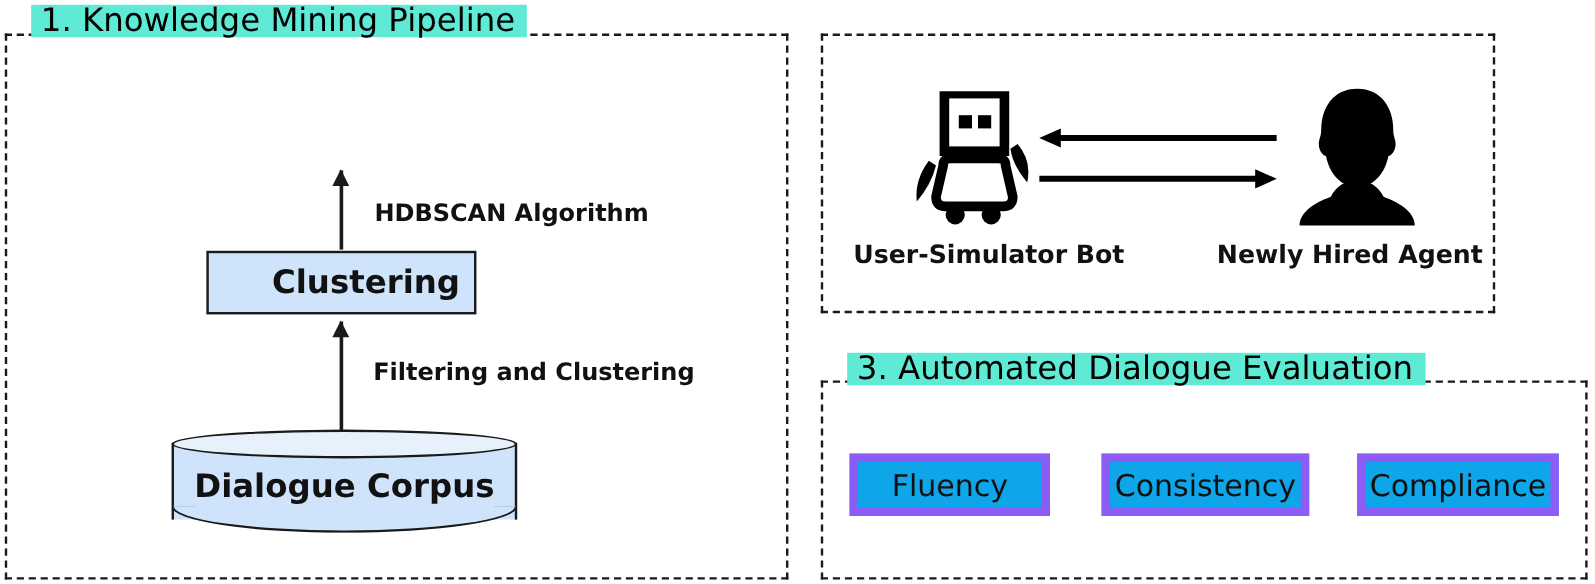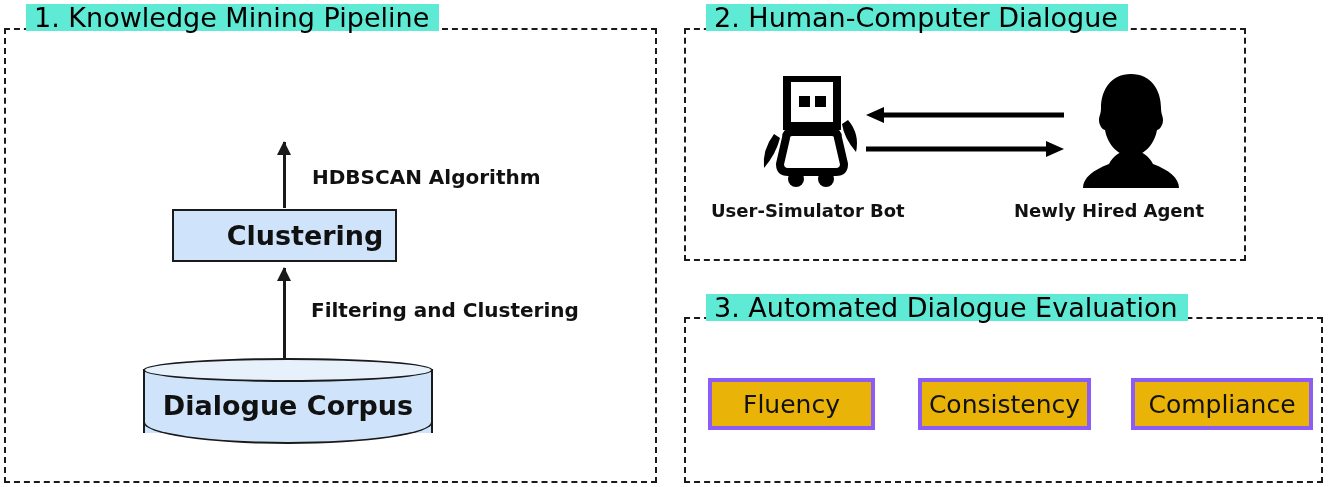--- a/index.html
+++ b/index.html
@@ -77,22 +77,23 @@
     font-weight: bold;
     color: #111111;
     padding-left: 41px;
   }
 
   
   .cylinder {
     position: absolute;
     left: 143px;
     top: 358px;
-    width: 290px;
+    width: 269px;
     height: 86px;
+    padding-left: 19px;
   }
   .cyl-body {
     position: absolute;
     left: 0; top: 11px;
     width: 100%;
     height: 64px;
     background: #cfe4fa;
     border-left: 2px solid #1a1a1a;
     border-right: 2px solid #1a1a1a;
     box-sizing: border-box;
@@ -159,45 +160,45 @@
   }
   #label-hdbscan  { left: 312px; top: 165px; }
   #label-filter   { left: 311px; top: 298px; }
 
   
   .icon-robot { position: absolute; left: 756px; top: 76px; }
   .icon-person { position: absolute; left: 1077px; top: 72px; }
   .dialogue-arrows { position: absolute; left: 866px; top: 104px; }
   .actor-label {
     position: absolute;
-    font-size: 18px;
+    font-size: 21px;
     font-weight: bold;
     color: #111111;
     white-space: nowrap;
   }
   #label-bot   { left: 711px;  top: 200px; }
   #label-agent { left: 1014px; top: 200px; }
 
   
   .eval-box {
     position: absolute;
     top: 378px;
     height: 52px;
-    background: #eab308;
-    border: 4px solid #8b5cf6;
+    background: #0ea5e9;
+    border: 7px solid #8b5cf6;
     box-sizing: border-box;
     display: flex;
     align-items: center;
     justify-content: center;
     font-size: 25px;
     color: #111111;
   }
   #eval-0 { left: 708px;  width: 167px; }
   #eval-1 { left: 918px;  width: 173px; }
-  #eval-2 { left: 1131px; width: 182px; }
+  #eval-2 { left: 1131px; width: 168px; }
 </style>
 </head>
 <body>
 
 <div id="canvas">
 
   <div class="panel" id="panel-1"></div>
   <div class="panel-title" id="panel-1-title">1. Knowledge Mining Pipeline</div>
 
 
@@ -214,21 +215,20 @@
   <div class="edge-label" id="label-filter">Filtering and Clustering</div>
 
   <div class="cylinder">
     <div class="cyl-body"></div>
     <div class="cyl-bottom"></div>
     <div class="cyl-top"></div>
     <div class="cyl-label">Dialogue Corpus</div>
   </div>
 
   <div class="panel" id="panel-2"></div>
-  <div class="panel-title" id="panel-2-title">2. Human-Computer Dialogue</div>
 
   <div class="icon-robot">
     <svg width="118" height="112" viewBox="0 0 118 112" xmlns="http://www.w3.org/2000/svg">
 
       <rect x="31" y="2" width="50" height="48" fill="none" stroke="#000000" stroke-width="8"></rect>
       <rect x="43" y="20" width="11" height="11" fill="#000000"></rect>
       <rect x="59" y="20" width="11" height="11" fill="#000000"></rect>
 
       <rect x="50" y="50" width="12" height="8" fill="#000000"></rect>
 

